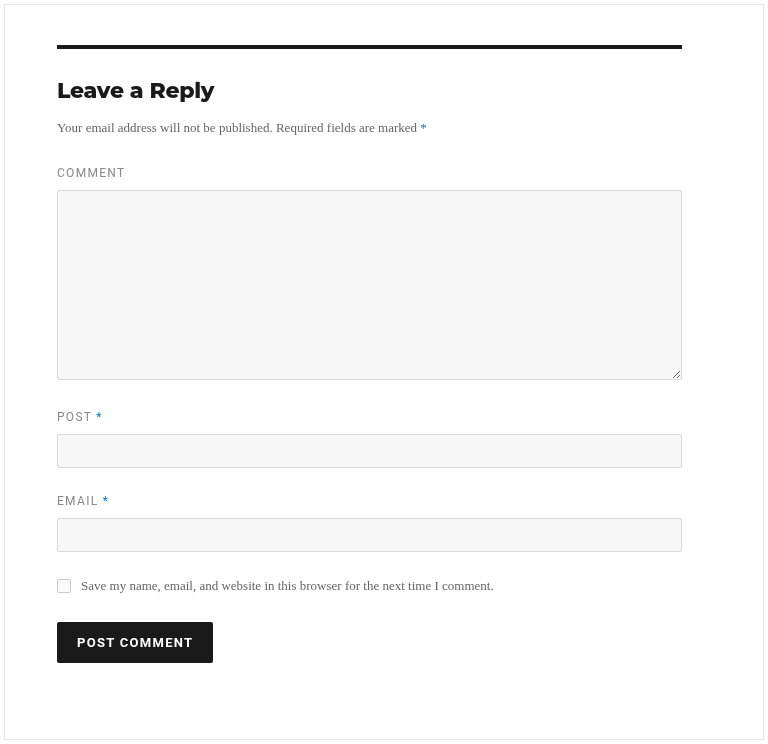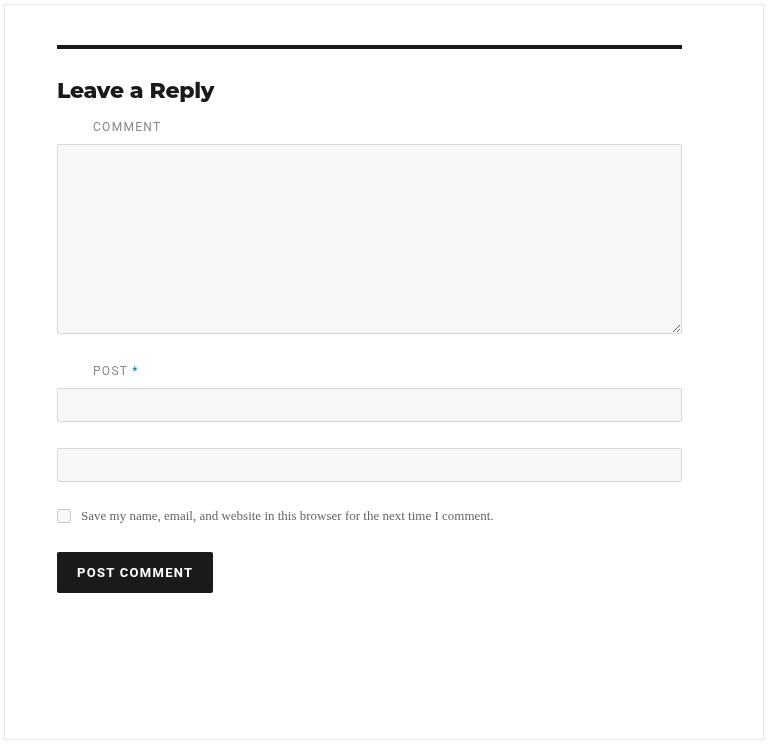--- a/index.html
+++ b/index.html
@@ -45,21 +45,20 @@
       margin-bottom: 26px;
     }
     .field-label {
       display: block;
       font-family: -apple-system, BlinkMacSystemFont, "Segoe UI", Roboto, Arial, sans-serif;
       font-size: 12px;
       letter-spacing: 1.3px;
       color: #888;
       margin-bottom: 10px;
       font-weight: 400;
-      margin-left: 36px;
     }
     .field-label .required-asterisk {
       color: #007acc;
     }
     textarea.comment-textarea {
       width: 100%;
       height: 190px;
       background: #f7f7f7;
       border: 1px solid #d9d9d9;
       border-radius: 2px;
@@ -114,35 +113,44 @@
     }
   </style>
 </head>
 <body>
 
 <div class="card">
   <div class="divider"></div>
 
   <h2 class="reply-title">Leave a Reply</h2>
 
+  <p class="privacy-note">
+    <span>Your email address will not be published.</span>
+    <span>Required fields are marked</span>
+    <span class="required-asterisk">*</span>
+  </p>
 
   <div class="field-group">
     <label class="field-label">COMMENT</label>
     <textarea class="comment-textarea" value="" style=""></textarea>
   </div>
 
   <div class="field-group">
     <label class="field-label">
       <span>POST</span>
       <span class="required-asterisk">*</span>
     </label>
     <input type="text" class="text-input" value="" style="">
   </div>
 
   <div class="field-group">
+    <label class="field-label">
+      <span>EMAIL</span>
+      <span class="required-asterisk">*</span>
+    </label>
     <input type="text" class="text-input" value="" style="">
   </div>
 
 
   <div class="consent-row">
     <input type="checkbox" class="consent-checkbox" style="">
     <label class="consent-label">Save my name, email, and website in this browser for the next time I comment.</label>
   </div>
 
   <button class="submit-button">POST COMMENT</button>

